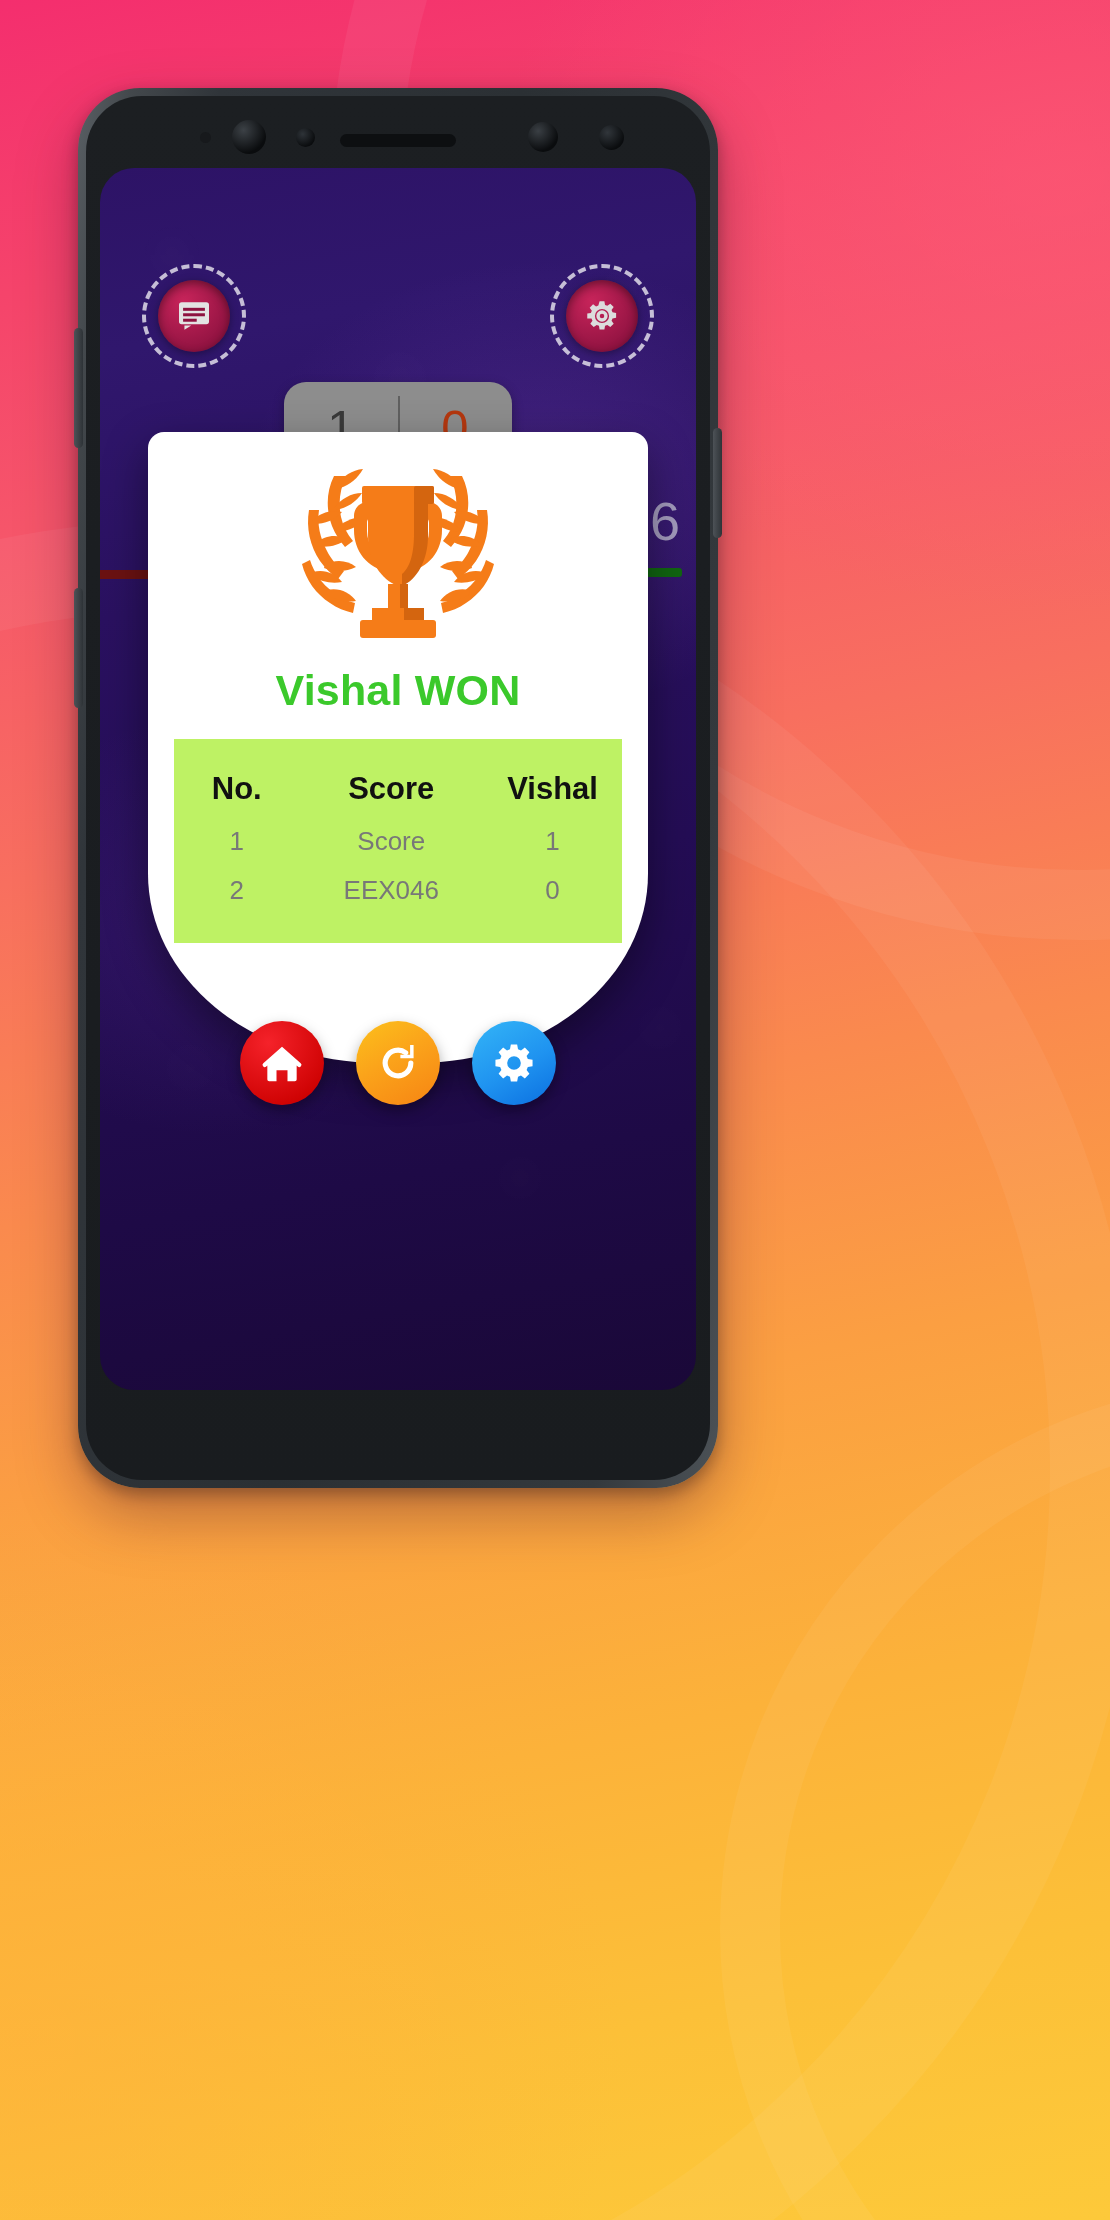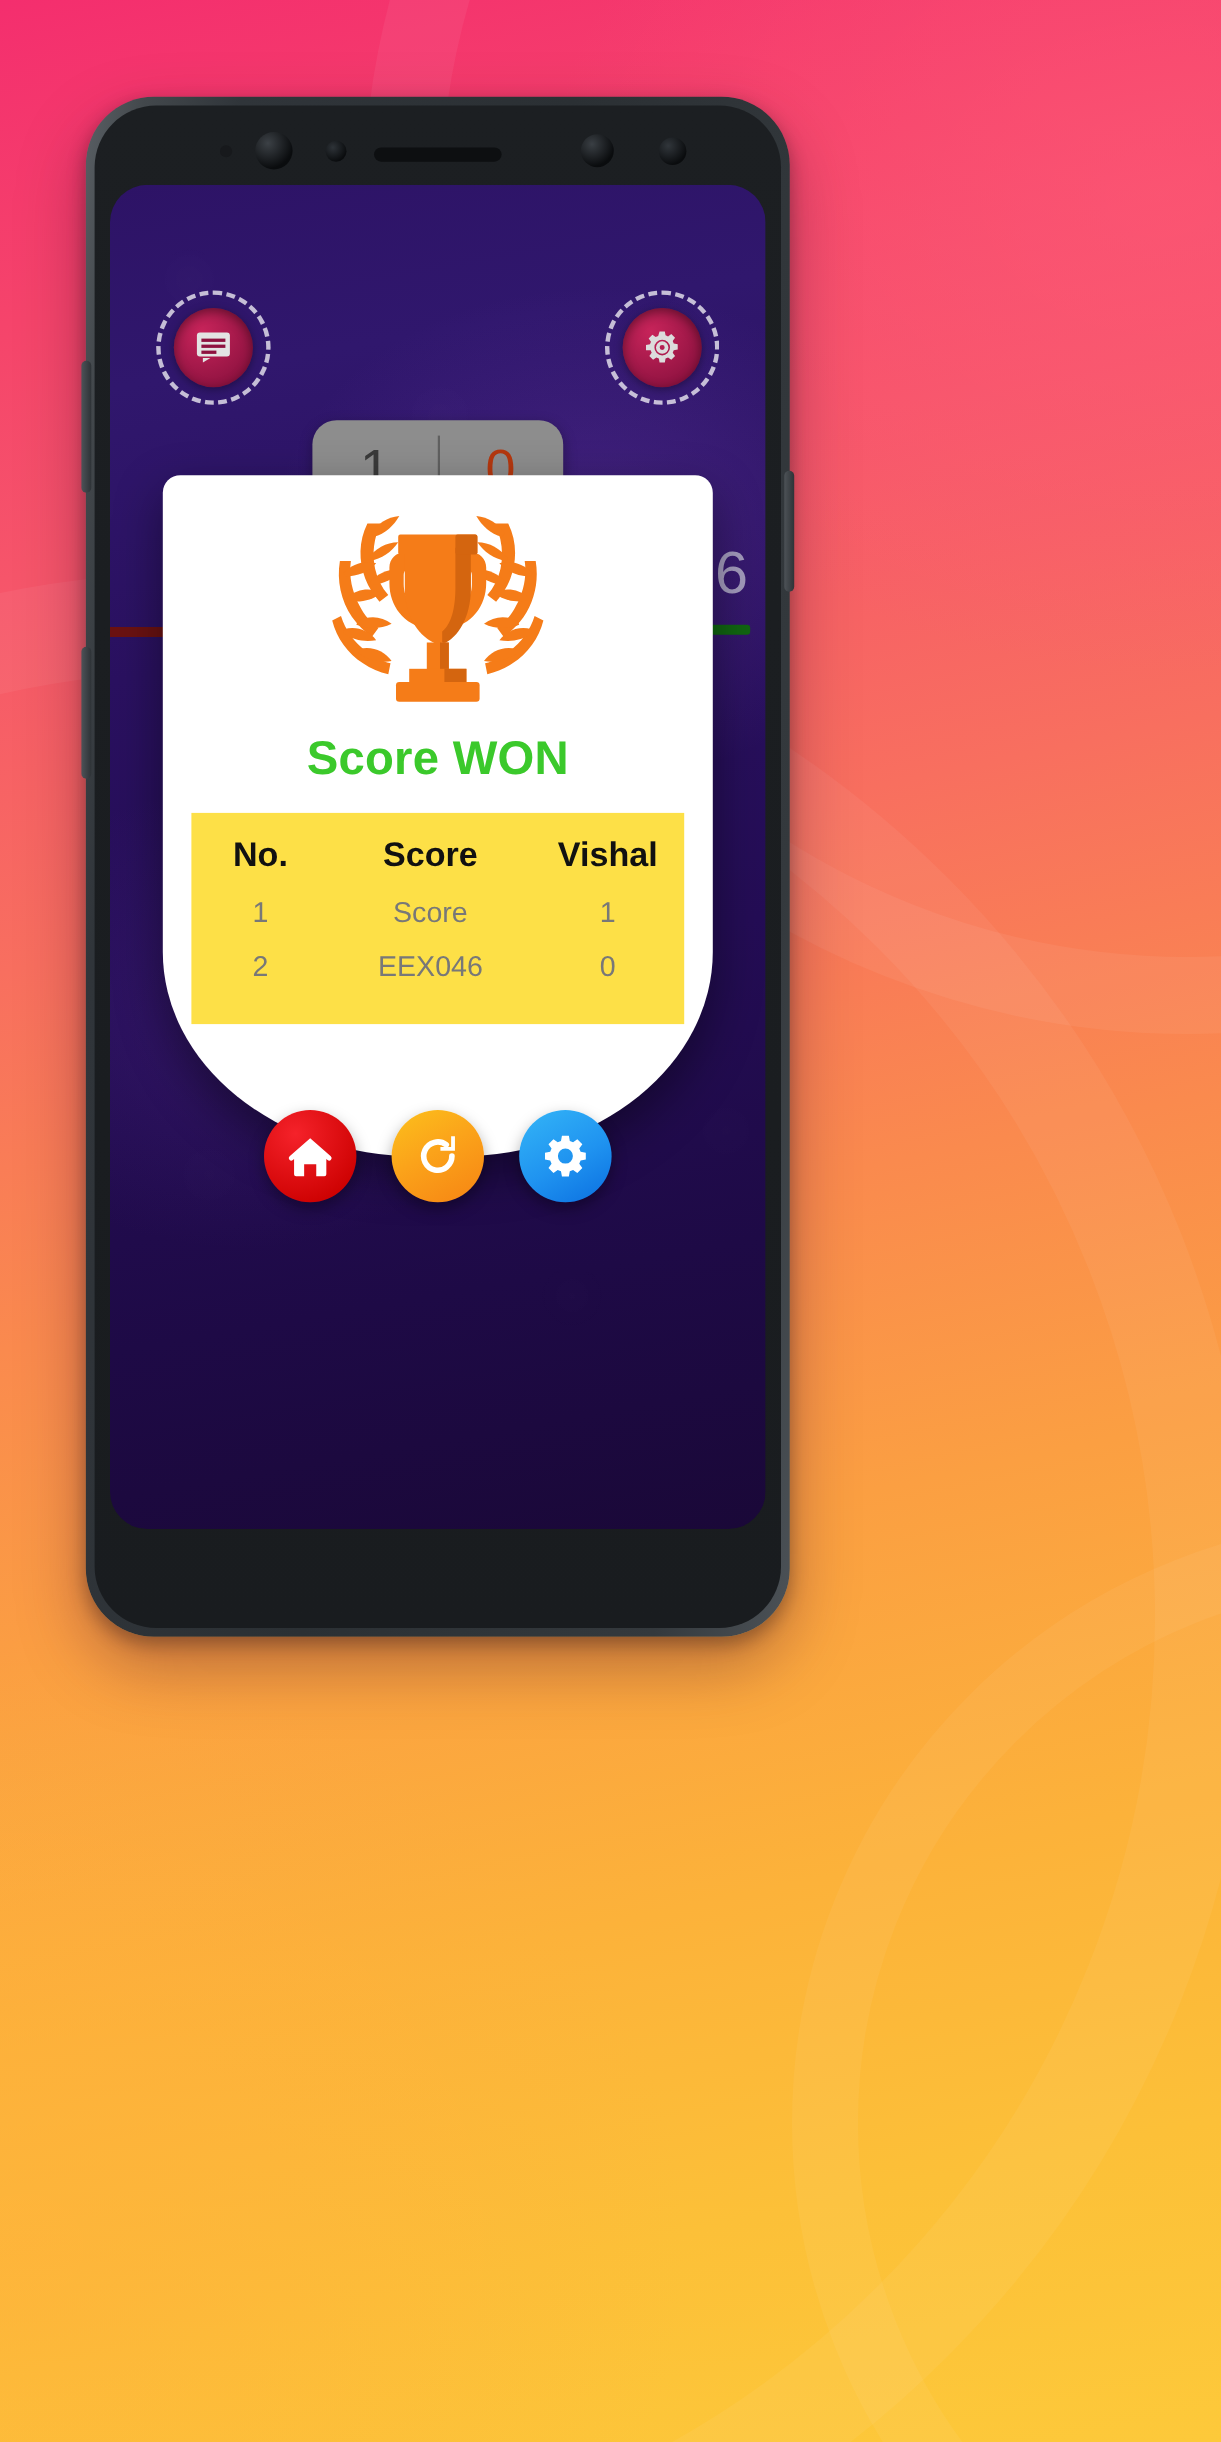--- a/index.html
+++ b/index.html
@@ -106,21 +106,21 @@
   
   .dialog { position:absolute; left:50%; transform:translateX(-50%); top:264px;
             width:500px; background:#fff;
             border-radius:16px 16px 46% 46% / 16px 16px 30% 30%;
             padding-bottom:120px; z-index:5;
             box-shadow:0 16px 44px rgba(0,0,0,.42); }
   .trophy-wrap { display:flex; justify-content:center; padding-top:26px; }
   .win-title { text-align:center; font-size:43px; font-weight:700; color:#3bc92b;
                margin-top:16px; letter-spacing:.2px; }
 
-  .table { margin:24px 26px 0; background:#fde047; padding:4px 0 28px; }
+  .table { margin:24px 26px 0; background:#bef264; padding:16px 0 28px; }
   .trow { display:flex; }
   .trow .c { text-align:center; }
   .c1 { width:28%; } .c2 { width:41%; } .c3 { width:31%; }
   .thead .c { font-size:31px; font-weight:700; color:#111; padding:16px 0 10px; }
   .tbody .c { font-size:26px; color:#787878; padding:9px 0; }
 
   
   .actions { position:absolute; left:50%; transform:translateX(-50%); bottom:-42px;
              display:flex; gap:32px; z-index:7; }
   .act { width:84px; height:84px; border-radius:50%;
@@ -235,21 +235,21 @@
 
             <path d="M124 126h20v26h-20z" fill="#f57c18"></path>
             <path d="M136 126h8v26h-8z" fill="#d4650f"></path>
 
             <rect x="108" y="150" width="52" height="14" fill="#f57c18"></rect>
             <rect x="140" y="150" width="20" height="14" fill="#d4650f"></rect>
             <rect x="96" y="162" width="76" height="18" rx="3" fill="#f57c18"></rect>
           </svg>
         </div>
 
-        <div class="win-title">Score WON</div>
+        <div class="win-title">Vishal WON</div>
 
         <div class="table">
           <div class="trow thead">
             <div class="c c1">No.</div>
             <div class="c c2">Score</div>
             <div class="c c3">Vishal</div>
           </div>
           <div class="trow tbody">
             <div class="c c1">1</div>
             <div class="c c2">Score</div>

